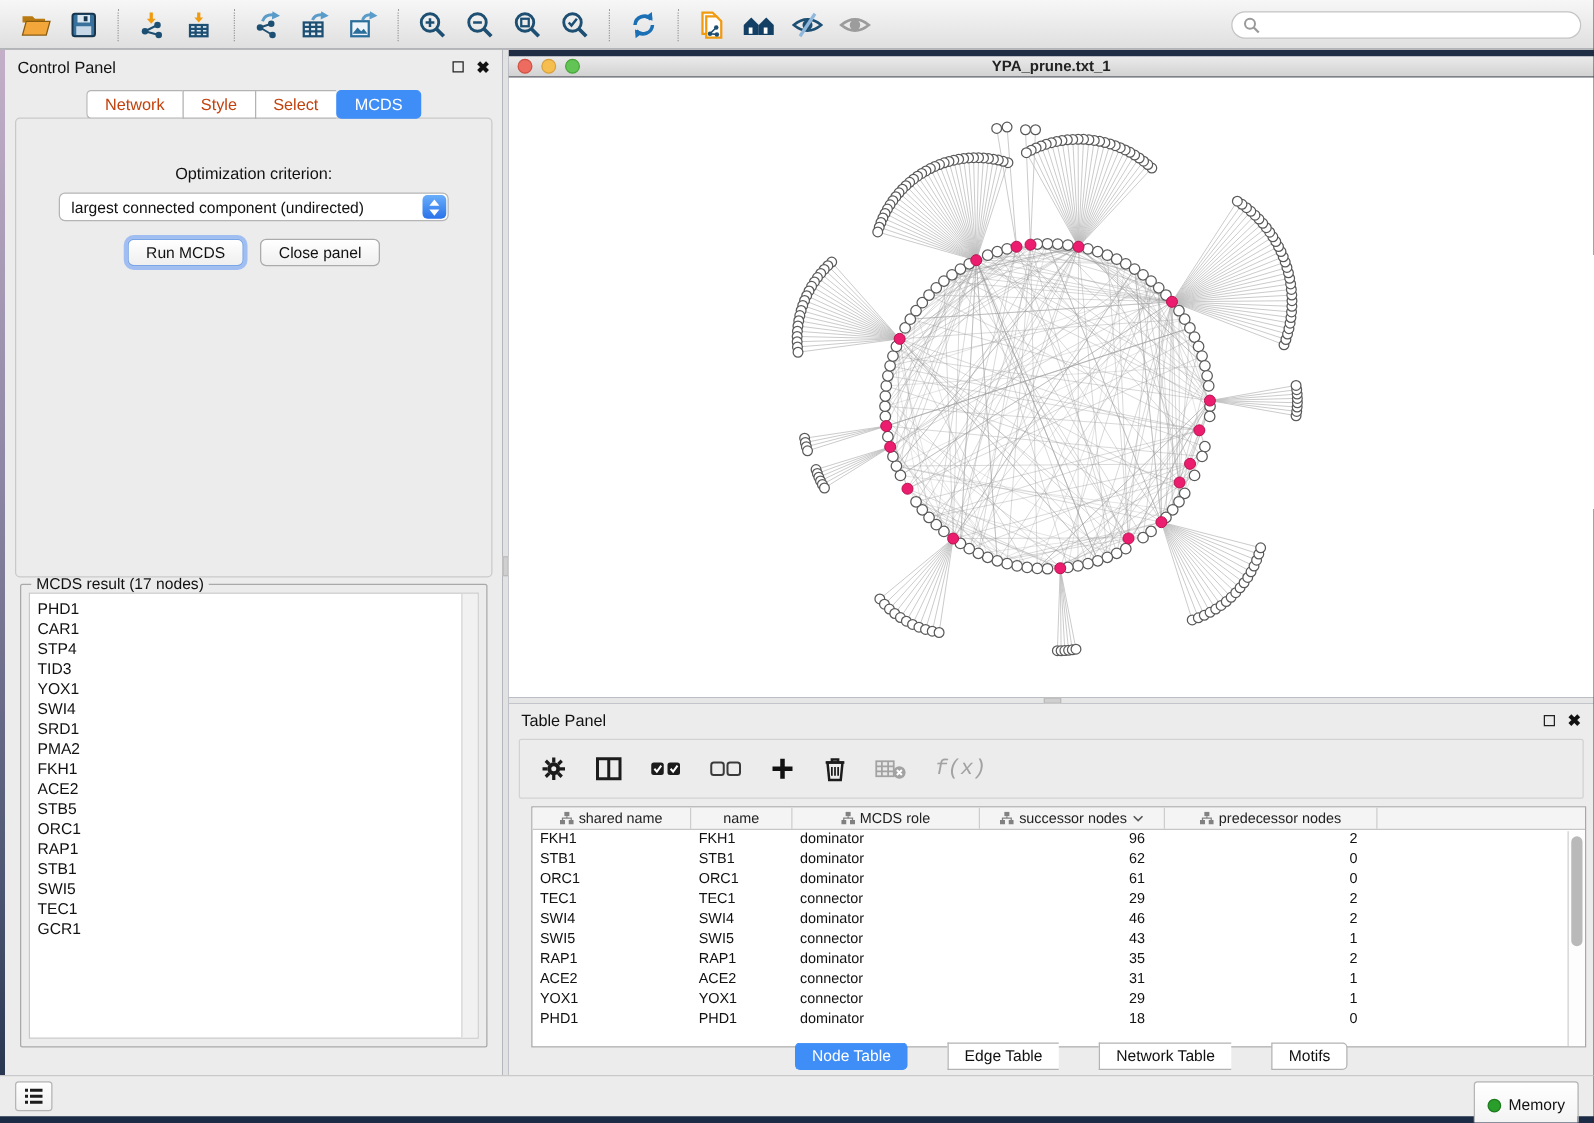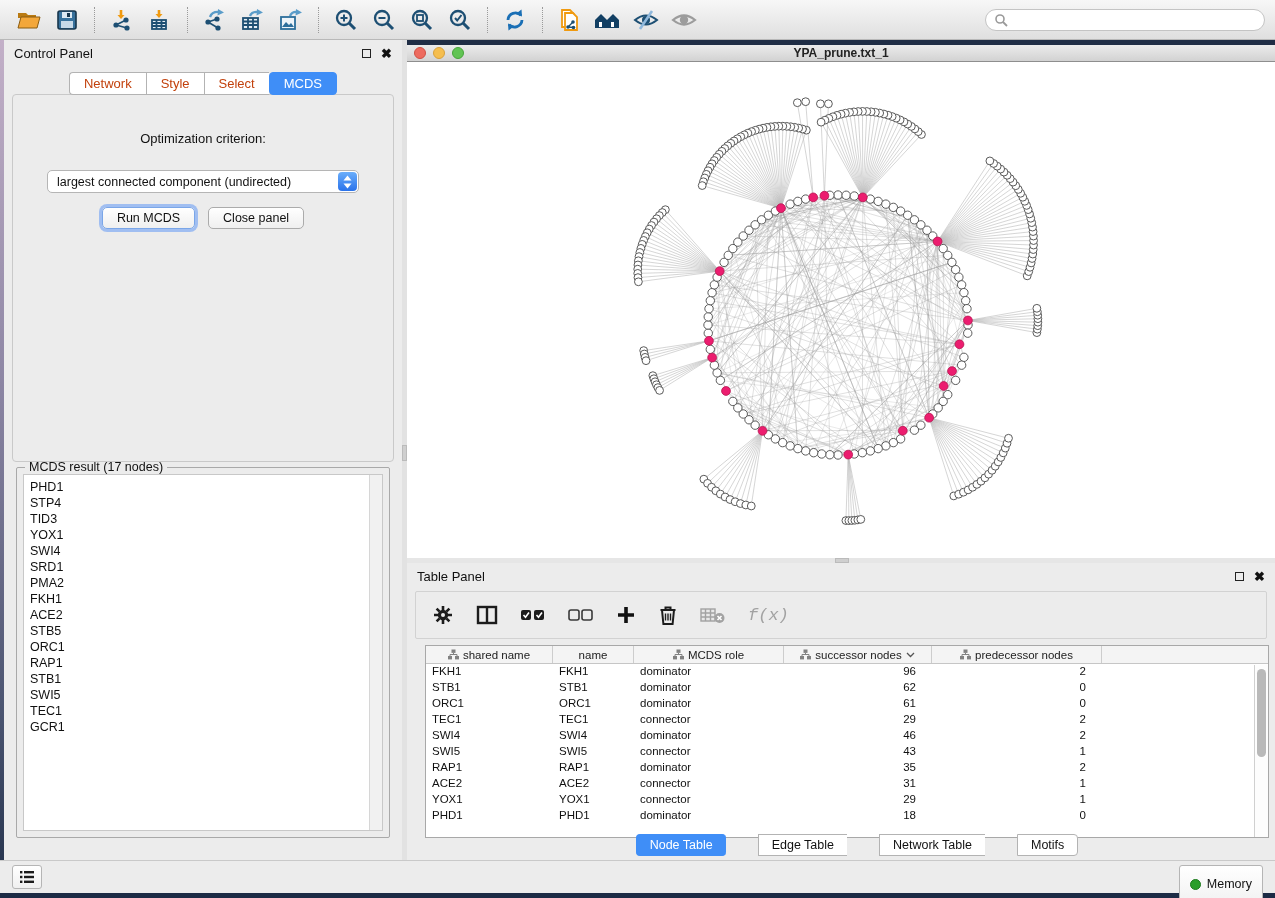--- a/index.html
+++ b/index.html
@@ -32,21 +32,21 @@
 
   #cp-tabs { display:flex; justify-content:center; margin-top:6px; position:relative; z-index:2; }
   .cp-tab { font-size:13px; padding:3px 14px; background:#fff; border:1px solid #b3b3b3; border-right:none; color:#c2410c; }
   .cp-tab:first-child { border-radius:4px 0 0 4px; }
   .cp-tab:last-child { border-right:1px solid #b3b3b3; border-radius:0 4px 4px 0; }
   .cp-tab.active { background:#3f8ef7; color:#fff; border-color:#3f8ef7; border-radius:4px; }
 
   #cp-box { position:absolute; left:8px; right:8px; top:54px; height:368px;
     border:1px solid #c9c9c9; border-radius:4px; background:#ececec; z-index:1; padding-top:36px; }
   #opt-label { text-align:center; font-size:13px; color:#111; }
-  #opt-select { margin:24px auto 0; width:312px; height:23px; background:#fff; border:1px solid #b5b5b5;
+  #opt-select { margin:8px auto 0; width:312px; height:23px; background:#fff; border:1px solid #b5b5b5;
     border-radius:5px; display:flex; align-items:center; font-size:12.5px; padding-left:9px; color:#111; position:relative; }
   #opt-stepper { position:absolute; right:1px; top:1px; bottom:1px; width:19px; border-radius:4px;
     background:linear-gradient(#6aaefb,#2a72ea); display:flex; flex-direction:column; align-items:center; justify-content:center; gap:2px; }
   #opt-stepper svg { display:block; }
   #cp-buttons { display:flex; justify-content:center; gap:13px; margin-top:14px; }
   .btn { height:22px; padding:0 14px; font-size:12.5px; color:#111; background:linear-gradient(#ffffff,#efefef);
     border:1px solid #ababab; border-radius:5px; display:flex; align-items:center; }
   .btn.focus-ring { box-shadow:0 0 0 3px rgba(110,160,245,0.6); border-color:#7aa6e8; }
 
   #mcds-group { position:absolute; left:12px; right:12px; top:427px; height:371px;
@@ -287,20 +287,21 @@
       <div id="cp-buttons">
         <button class="btn focus-ring">Run MCDS</button>
         <button class="btn">Close panel</button>
       </div>
     </div>
     <div id="mcds-group">
       <span id="mcds-legend">MCDS result (17 nodes)</span>
       <div id="mcds-list">
         <div id="mcds-items">
             <div class="mcds-item">PHD1</div>
+            <div class="mcds-item">CAR1</div>
             <div class="mcds-item">STP4</div>
             <div class="mcds-item">TID3</div>
             <div class="mcds-item">YOX1</div>
             <div class="mcds-item">SWI4</div>
             <div class="mcds-item">SRD1</div>
             <div class="mcds-item">PMA2</div>
             <div class="mcds-item">FKH1</div>
             <div class="mcds-item">ACE2</div>
             <div class="mcds-item">STB5</div>
             <div class="mcds-item">ORC1</div>

